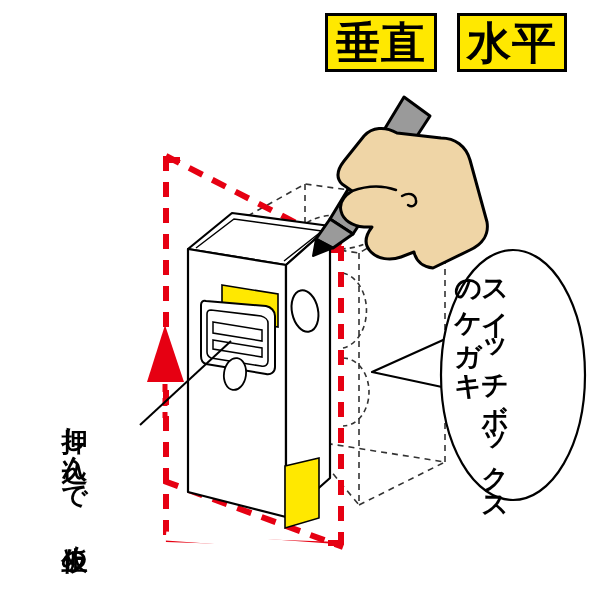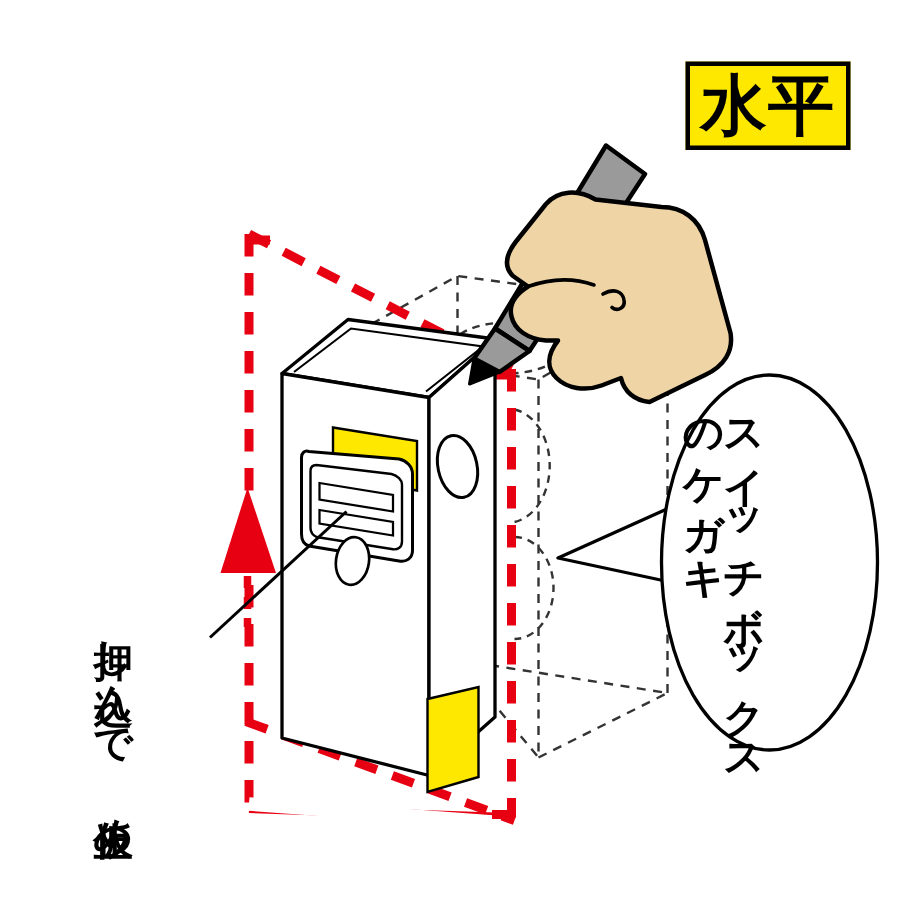--- a/index.html
+++ b/index.html
@@ -41,21 +41,21 @@
   .badge span {
     font-family: "DejaVu Sans", "Liberation Sans", sans-serif;
     font-weight: 700;
     font-size: 44px;
     line-height: 1;
     color: #000000;
     letter-spacing: 1px;
     white-space: nowrap;
   }
   #badge-vertical { left: 325px; top: 13px; width: 112px; height: 59px; }
-  #badge-horizontal { left: 457px; top: 13px; width: 110px; height: 59px; margin-top: 28px; }
+  #badge-horizontal { left: 457px; top: 13px; width: 110px; height: 59px; }
 
   
   .vtext {
     position: absolute;
     writing-mode: vertical-rl;
     text-orientation: upright;
     font-family: "DejaVu Sans", "Liberation Sans", sans-serif;
     font-weight: 700;
     color: #000000;
     white-space: nowrap;
@@ -217,20 +217,23 @@
 
       <polygon points="452,336 372,372 456,390" fill="#FFFFFF" stroke="#000000" stroke-width="2.2" stroke-linejoin="round"></polygon>
 
       <ellipse cx="513" cy="375" rx="72" ry="125" fill="#FFFFFF" stroke="#000000" stroke-width="2.2"></ellipse>
 
       <path d="M 452,336 L 456,390" fill="none" stroke="#FFFFFF" stroke-width="3"></path>
     </g>
 
   </svg>
 
+  <div class="badge" id="badge-vertical">
+    <span>垂直</span>
+  </div>
 
   <div class="badge" id="badge-horizontal">
     <span>水平</span>
   </div>
 
   <div class="vtext" id="balloon-text">
     <span class="col">スイッチボックス</span>
     <span class="col">のケガキ</span>
   </div>
 

